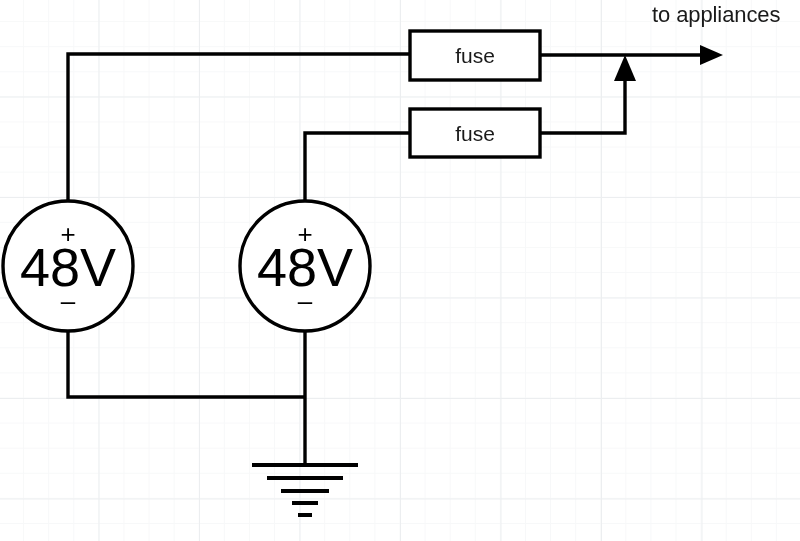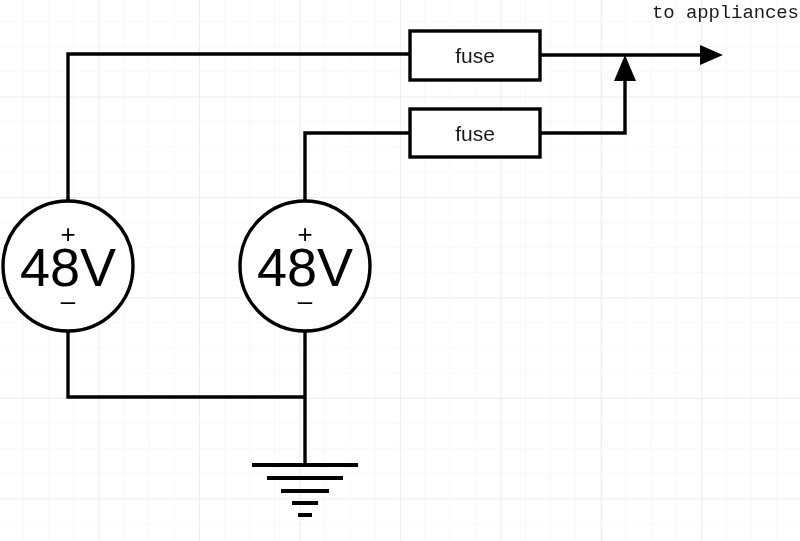--- a/index.html
+++ b/index.html
@@ -30,22 +30,22 @@
     position: absolute;
     left: 0;
     top: 0;
     width: 800px;
     height: 541px;
   }
   .label-appliances {
     position: absolute;
     left: 652px;
     top: 2px;
-    font-family: Liberation Mono, monospace;
-    font-size: 19px;
+    font-family: Liberation Sans, sans-serif;
+    font-size: 22px;
     color: #1a1a1a;
     white-space: nowrap;
     letter-spacing: -0.1px;
   }
   .fuse-label {
     font-family: "Liberation Sans", sans-serif;
     font-size: 21px;
     fill: #1a1a1a;
   }
   .source-value {

